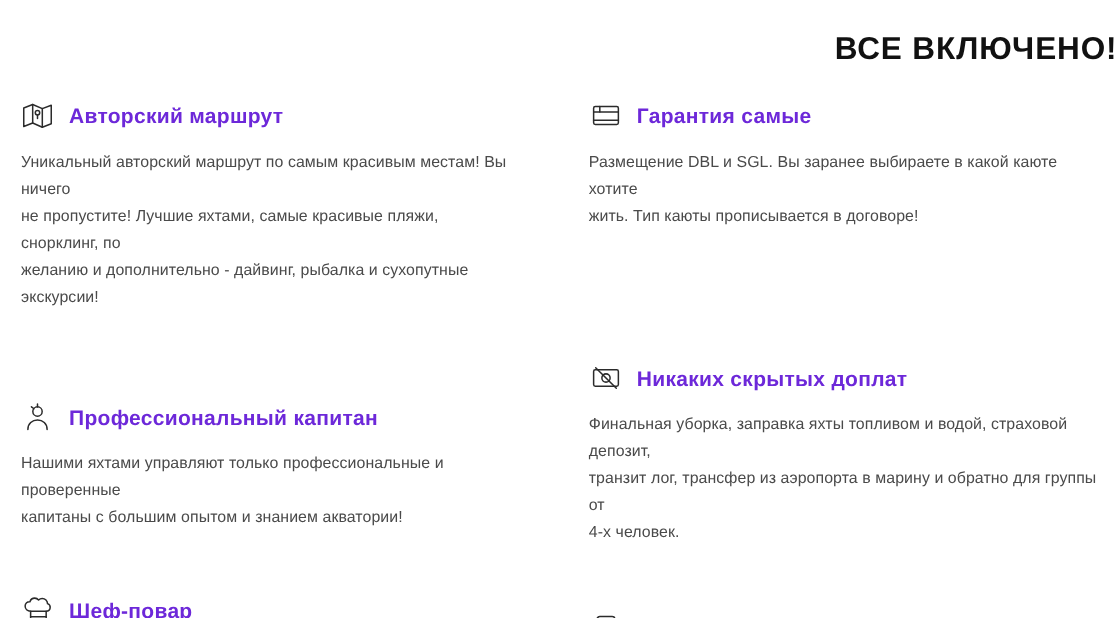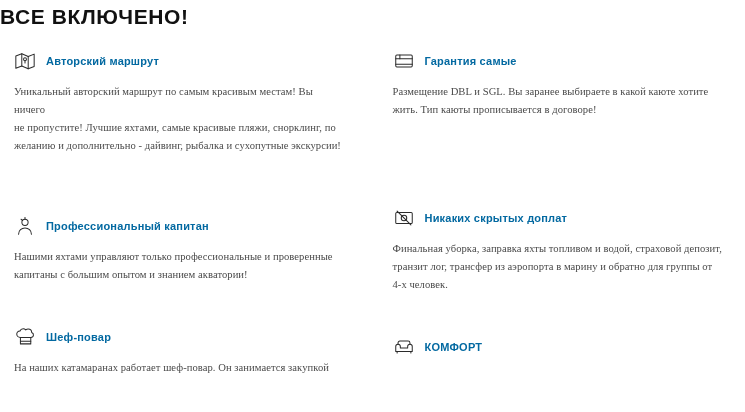--- a/index.html
+++ b/index.html
@@ -14,26 +14,26 @@
     color: #2b2b2b;
     overflow: hidden;
   }
   .page {
     position: relative;
     width: 745px;
     height: 412px;
     box-sizing: border-box;
   }
   .page-title {
-    text-align: left;
+    text-align: right;
     font-size: 21px;
     font-weight: bold;
     letter-spacing: 0.6px;
     color: #111111;
-    margin: 4px 0 0 0;
+    margin: 20px 0 0 0;
     padding: 0;
     line-height: 26px;
   }
   .columns {
     display: flex;
     flex-direction: row;
     padding: 0 14px 0 14px;
     margin-top: 20px;
     box-sizing: border-box;
   }
@@ -62,32 +62,31 @@
     flex: 0 0 22px;
     display: block;
     color: #2b2b2b;
   }
   .feature-icon svg {
     display: block;
     width: 22px;
     height: 22px;
   }
   .feature-title {
-    font-size: 11px;
+    font-size: 14px;
     font-weight: bold;
-    color: #0369a1;
+    color: #6d28d9;
     letter-spacing: 0.2px;
     line-height: 15px;
   }
   .feature-body {
     font-size: 10.6px;
     line-height: 18px;
     color: #4a4a4a;
     letter-spacing: 0.05px;
-    font-family: Liberation Serif, serif;
   }
   .feature-body p {
     margin: 0;
   }
 </style>
 </head>
 <body>
 
 <div class="page">
 

